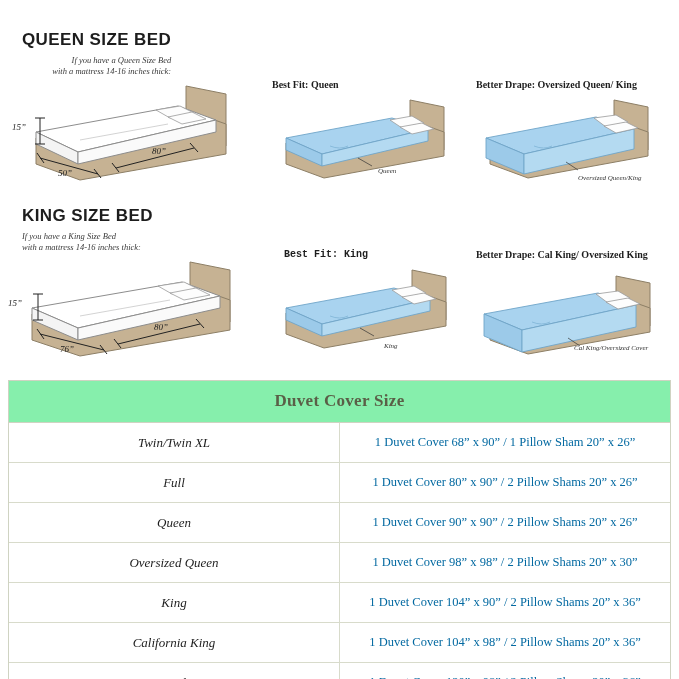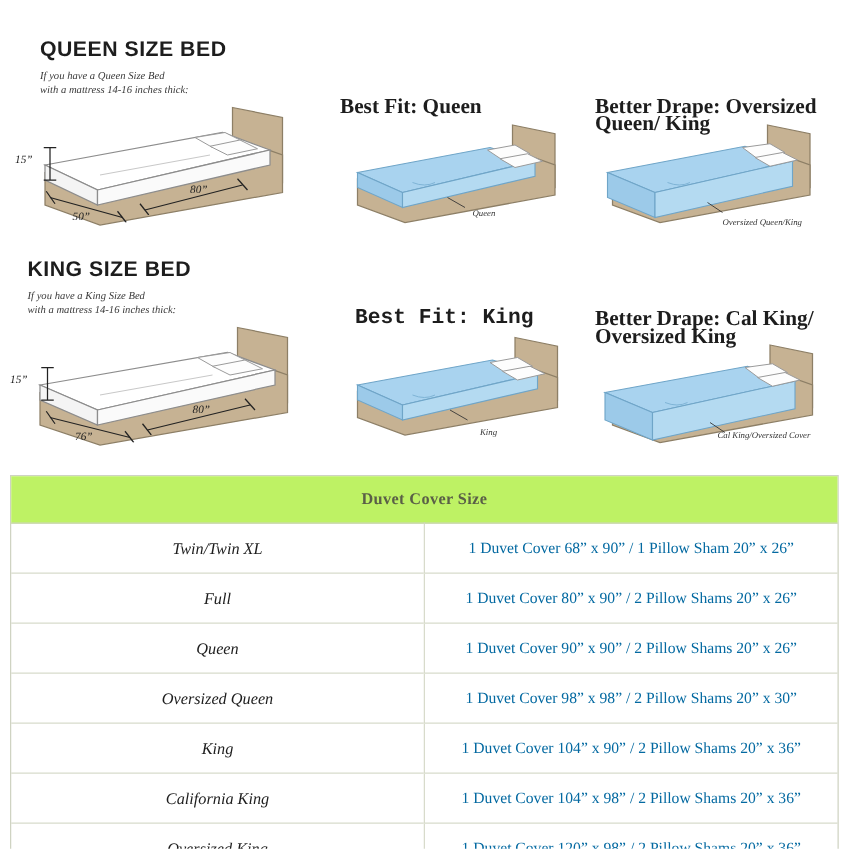--- a/index.html
+++ b/index.html
@@ -39,21 +39,21 @@
     font-family: "Liberation Serif", serif;
     font-style: italic;
     font-weight: bold;
     font-size: 13.5px;
     line-height: 18px;
     color: #1d1d1d;
   }
   .col-head {
     font-family: "Liberation Serif", serif;
     font-weight: bold;
-    font-size: 17px;
+    font-size: 10px;
     line-height: 14px;
     color: #1d1d1d;
   }
   .tiny-label {
     font-family: "Liberation Serif", serif;
     font-style: italic;
     font-size: 7px;
     color: #333;
   }
   .dim-label {
@@ -74,24 +74,24 @@
     width: 663px;
     border: 1px solid #cfd3c2;
     box-sizing: border-box;
   }
   .tbl {
     width: 100%;
     border-collapse: collapse;
     table-layout: fixed;
   }
   .tbl th.title {
-    background: #bef264;
+    background: #86efac;
     text-align: center;
     font-family: "Liberation Serif", serif;
-    font-size: 13px;
+    font-size: 17px;
     font-weight: bold;
     color: #5a5f47;
     padding: 10px 0 11px 0;
     border-bottom: 1px solid #cfd3c2;
     letter-spacing: 0.3px;
   }
   .tbl td {
     border-top: 1px solid #d8dbcb;
     height: 37px;
     vertical-align: middle;
@@ -112,21 +112,21 @@
     color: #0369a1;
   }
 
   svg { display: block; }
 </style>
 </head>
 <body>
 
 <div class="page">
 
-  <div class="abs" style="left:32px; top:30px;">
+  <div class="abs" style="left:22px; top:30px;text-align:right;">
     <div class="bed-title">QUEEN SIZE BED</div>
     <div class="bed-sub" style="margin-top:5px;">
       <span>If you have a Queen Size Bed</span><br>
       <span>with a mattress 14-16 inches thick:</span>
     </div>
   </div>
 
   <div class="abs" style="left:18px; top:80px; width:230px; height:110px;">
     <svg width="230" height="110" viewBox="0 0 230 110">
 

